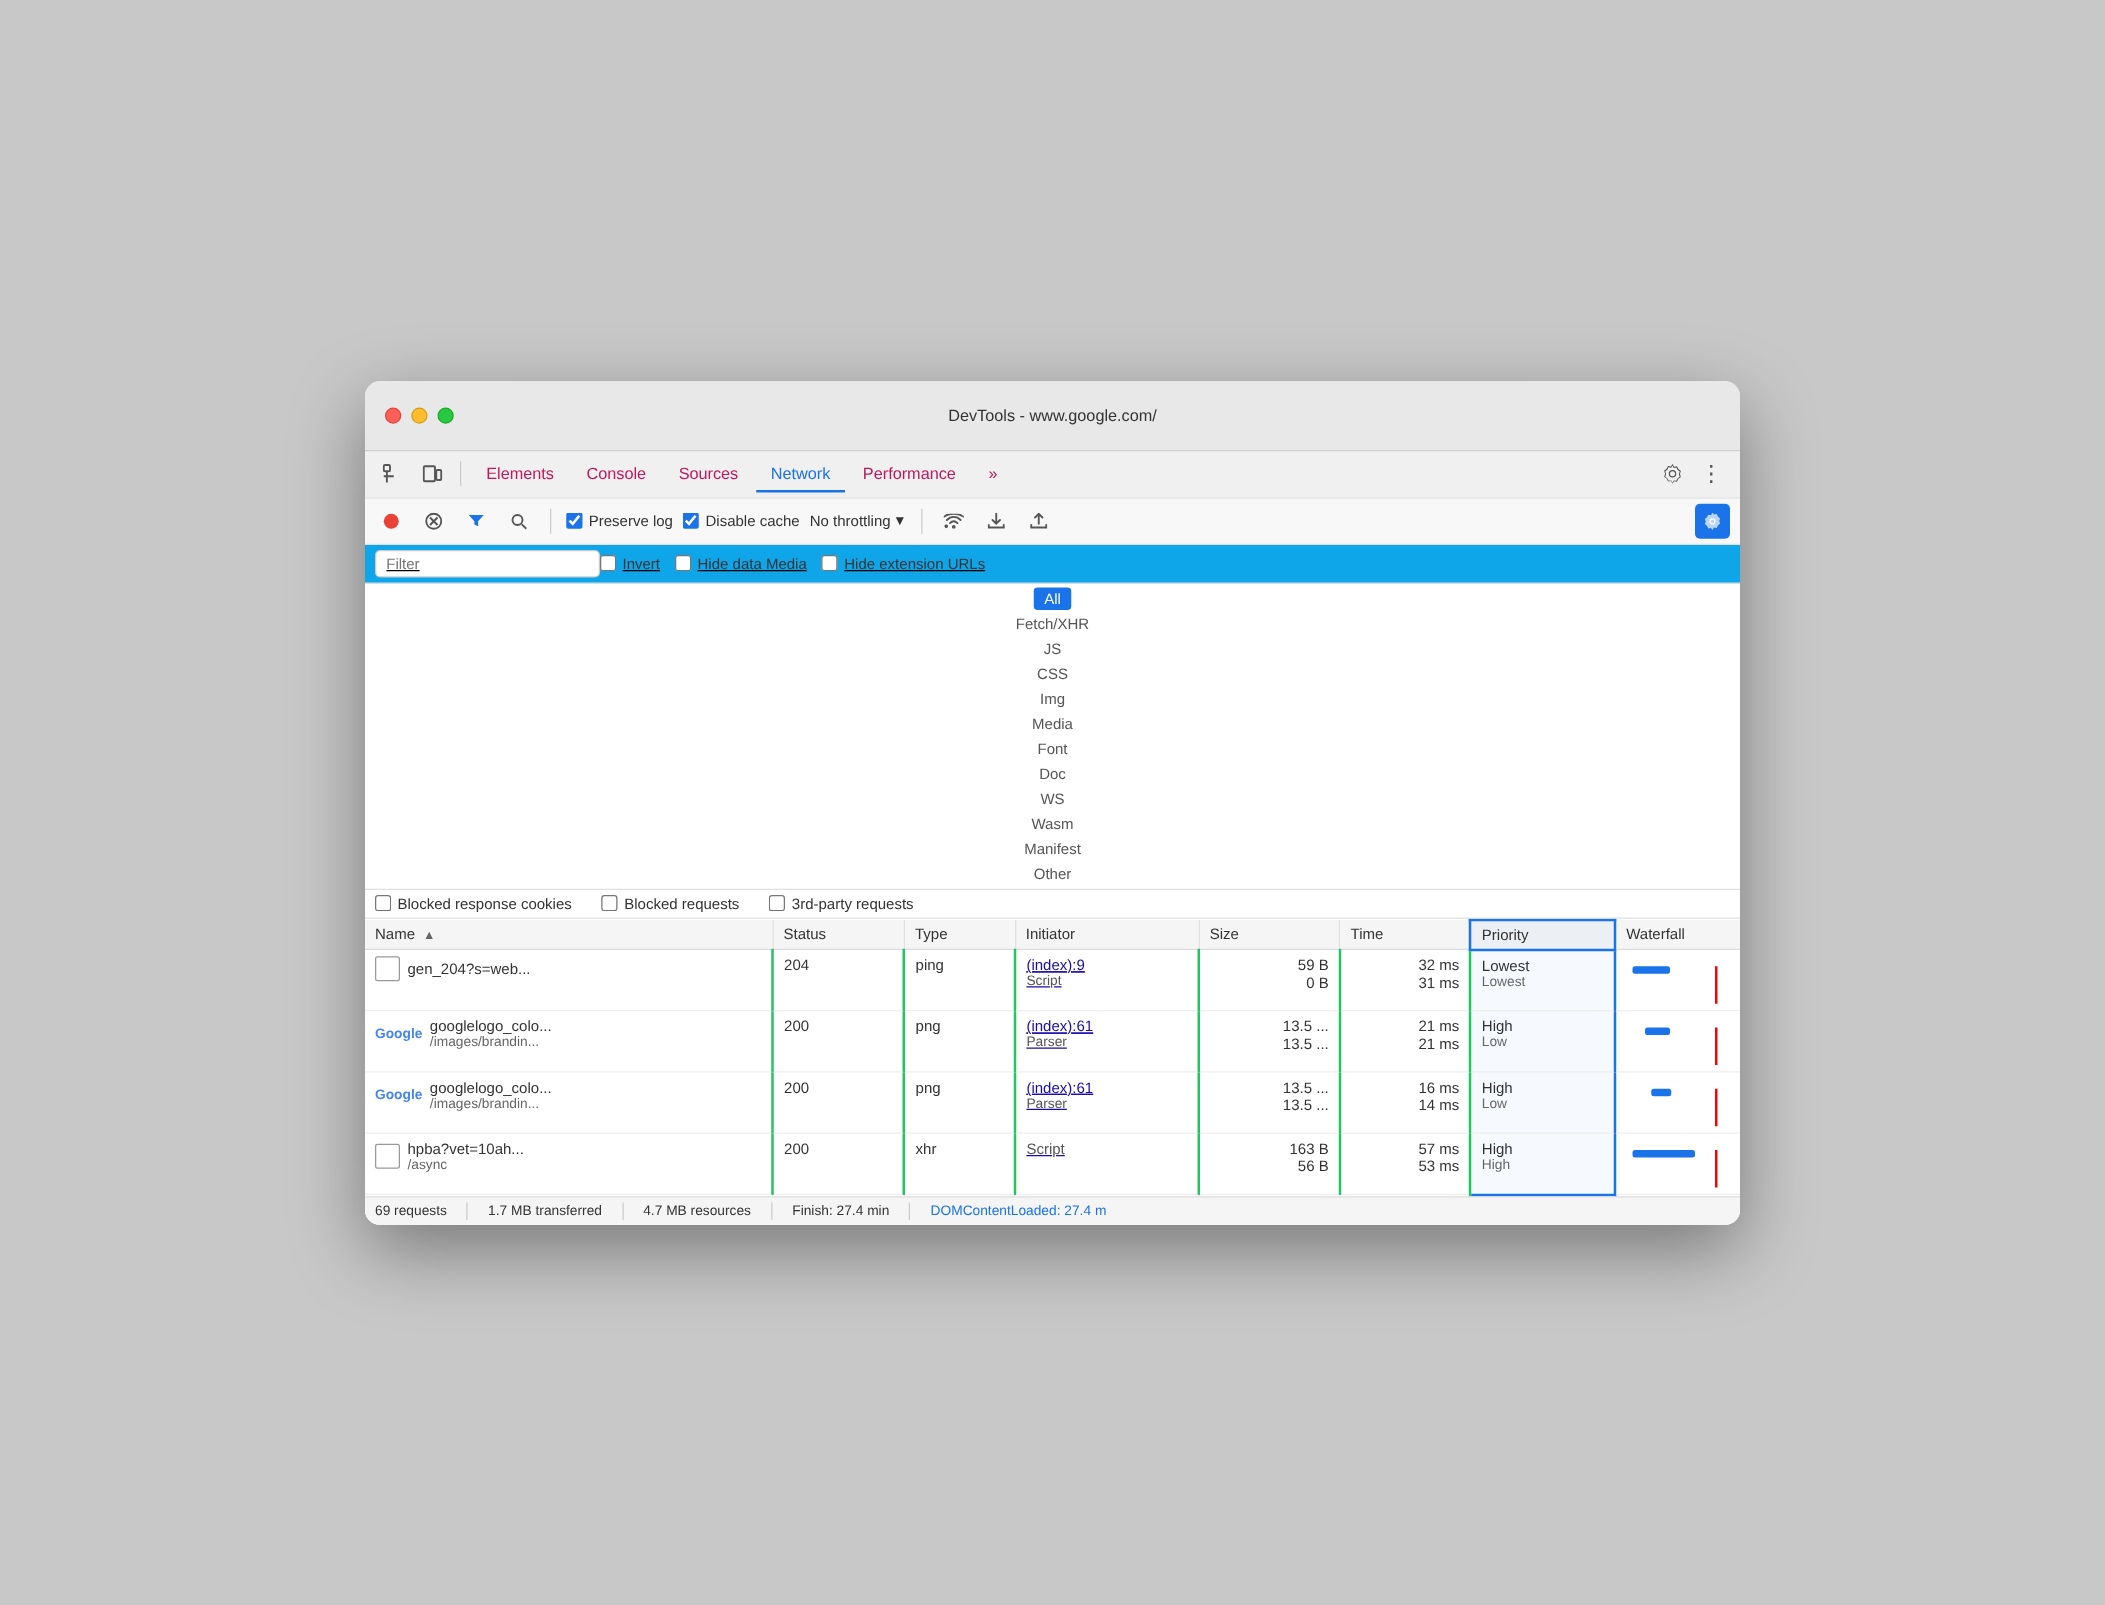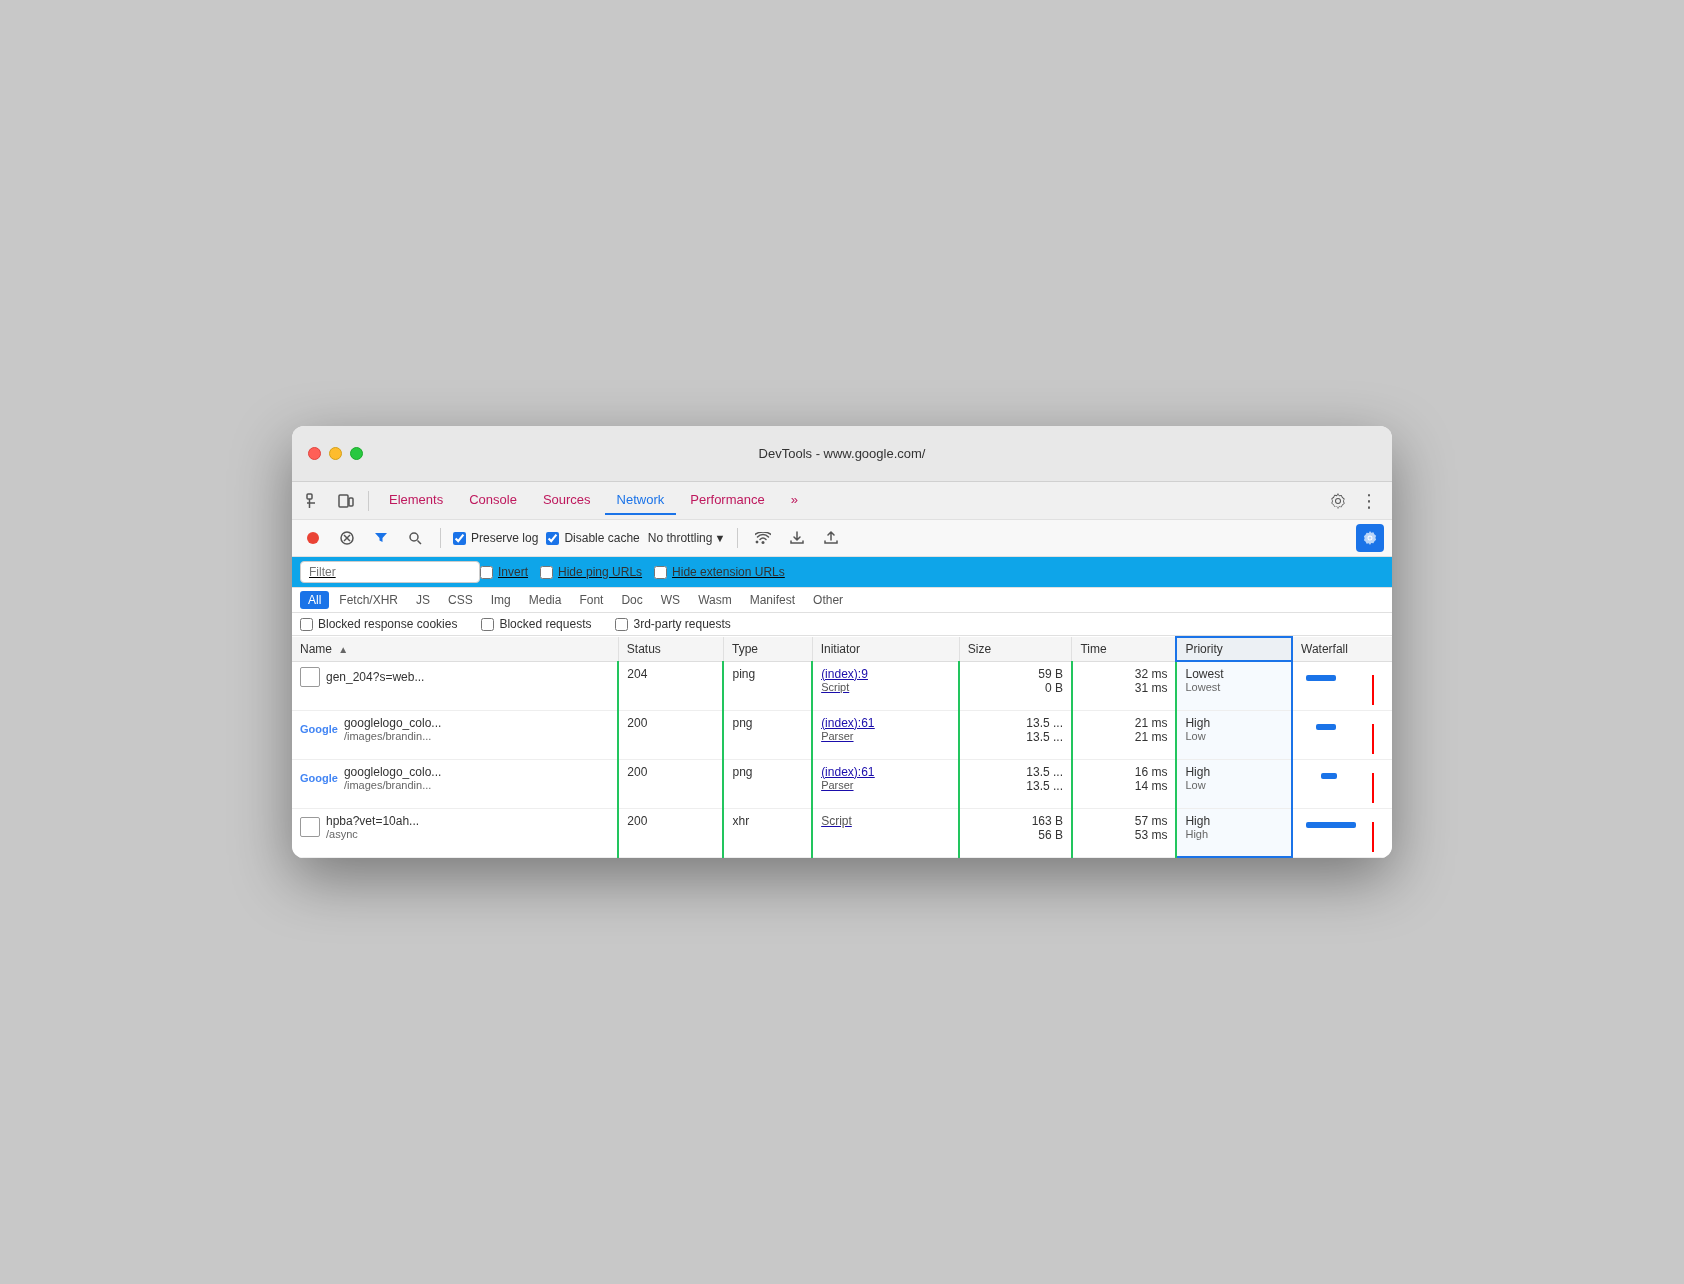--- a/index.html
+++ b/index.html
@@ -174,20 +174,21 @@
       align-items: center;
     }
     
     .type-filter-bar {
       display: flex;
       align-items: center;
       padding: 3px 8px;
       border-bottom: 1px solid #e0e0e0;
       gap: 2px;
       background: #fff;
+      flex-direction: column;
     }
     .type-btn {
       padding: 2px 8px;
       font-size: 12px;
       border: none;
       background: none;
       cursor: pointer;
       border-radius: 3px;
       color: #555;
     }
@@ -461,21 +462,21 @@
 
     <div class="filter-row">
       <input type="text" class="filter-input" placeholder="Filter" style="">
       <div class="filter-options">
         <label class="checkbox-label">
           <input type="checkbox" style="">
           <span>Invert</span>
         </label>
         <label class="checkbox-label">
           <input type="checkbox" style="">
-          <span>Hide ping URLs</span>
+          <span>Hide data Media</span>
         </label>
         <label class="checkbox-label">
           <input type="checkbox" style="">
           <span>Hide extension URLs</span>
         </label>
       </div>
     </div>
 
     <div class="type-filter-bar">
       <button class="type-btn active">All</button>
@@ -665,15 +666,26 @@
               <div style="position:relative;height:30px;">
                 <div class="waterfall-bar" style="width:50px;margin-top:8px;margin-left:5px;"></div>
                 <div class="red-line"></div>
               </div>
             </td>
           </tr>
         </tbody>
       </table>
     </div>
 
+    <div class="status-bar">
+      <span>69 requests</span>
+      <div class="divider"></div>
+      <span>1.7 MB transferred</span>
+      <div class="divider"></div>
+      <span>4.7 MB resources</span>
+      <div class="divider"></div>
+      <span>Finish: 27.4 min</span>
+      <div class="divider"></div>
+      <span class="status-dom">DOMContentLoaded: 27.4 m</span>
+    </div>
 
   </div>
 </div>
 
 </body></html>

